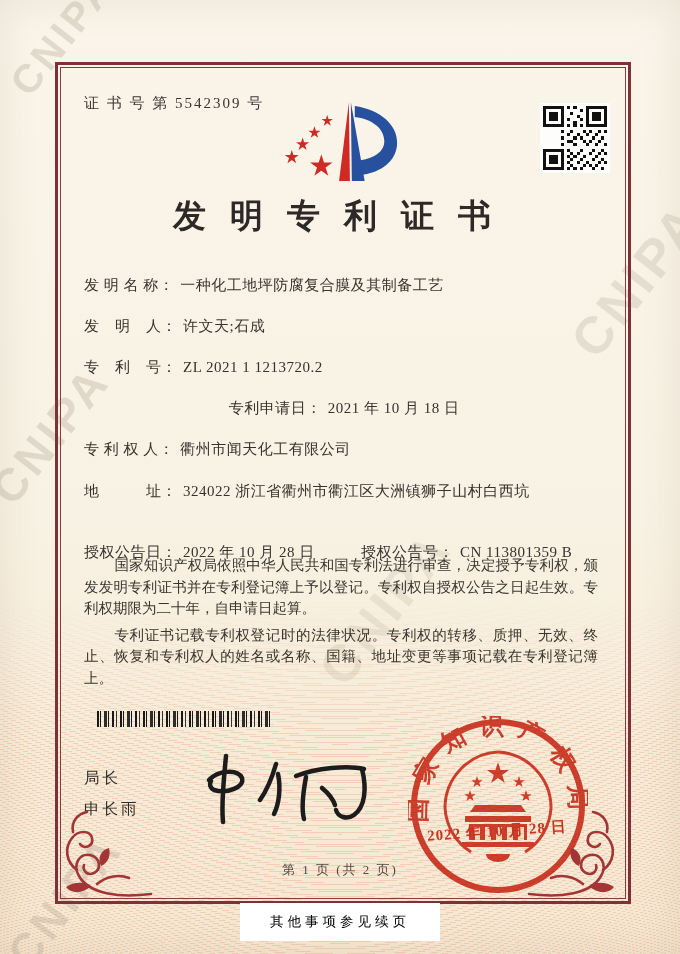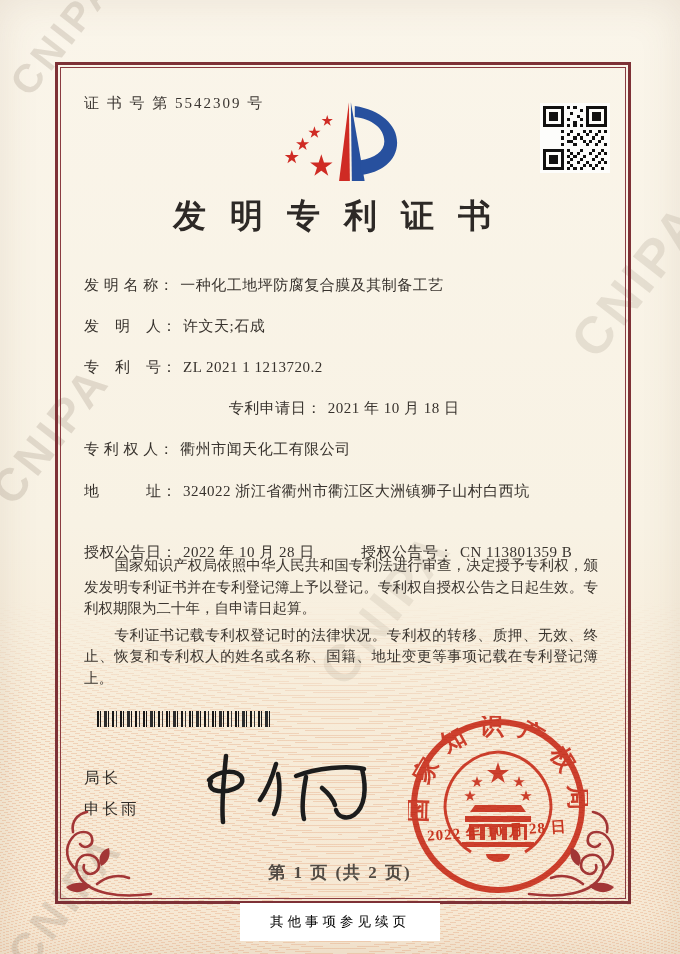--- a/index.html
+++ b/index.html
@@ -52,21 +52,21 @@
   .signature{position:absolute;left:196px;top:746px;width:178px;height:84px;}
   .seal{position:absolute;left:408px;top:716px;width:180px;height:180px;opacity:.95;mix-blend-mode:multiply;}
   .seal-date{
     position:absolute;left:408px;top:822px;width:178px;text-align:center;
     transform:rotate(-4deg);font-size:15px;font-weight:bold;color:#c8351f;
     letter-spacing:1px;white-space:nowrap;
   }
   .corner{position:absolute;top:806px;width:96px;height:94px;}
   .corner.left{left:57px;}
   .corner.right{left:527px;transform:scaleX(-1);}
-  .pagefoot{position:absolute;left:0;top:861px;width:680px;text-align:center;font-size:17px;letter-spacing:2px;color:#514a43;font-weight:bold;}
+  .pagefoot{position:absolute;left:0;top:861px;width:680px;text-align:center;font-size:13px;letter-spacing:2px;color:#514a43;}
   .contnote{
     position:absolute;left:50%;top:903px;transform:translateX(-50%);
     background:#ffffff;padding:10px 30px;font-size:13.5px;letter-spacing:4px;color:#000000;white-space:nowrap;
   }
 </style>
 </head>
 <body>
 
 <div class="page">
 

